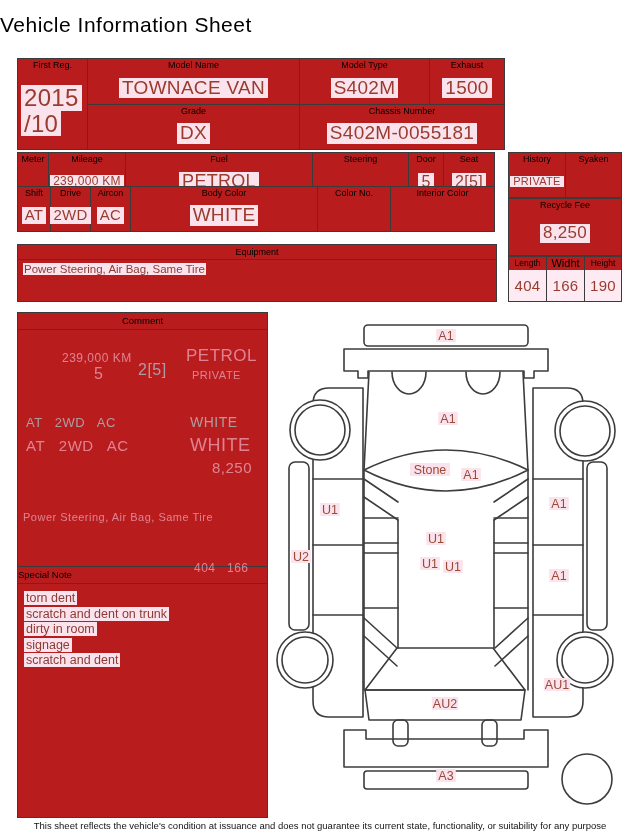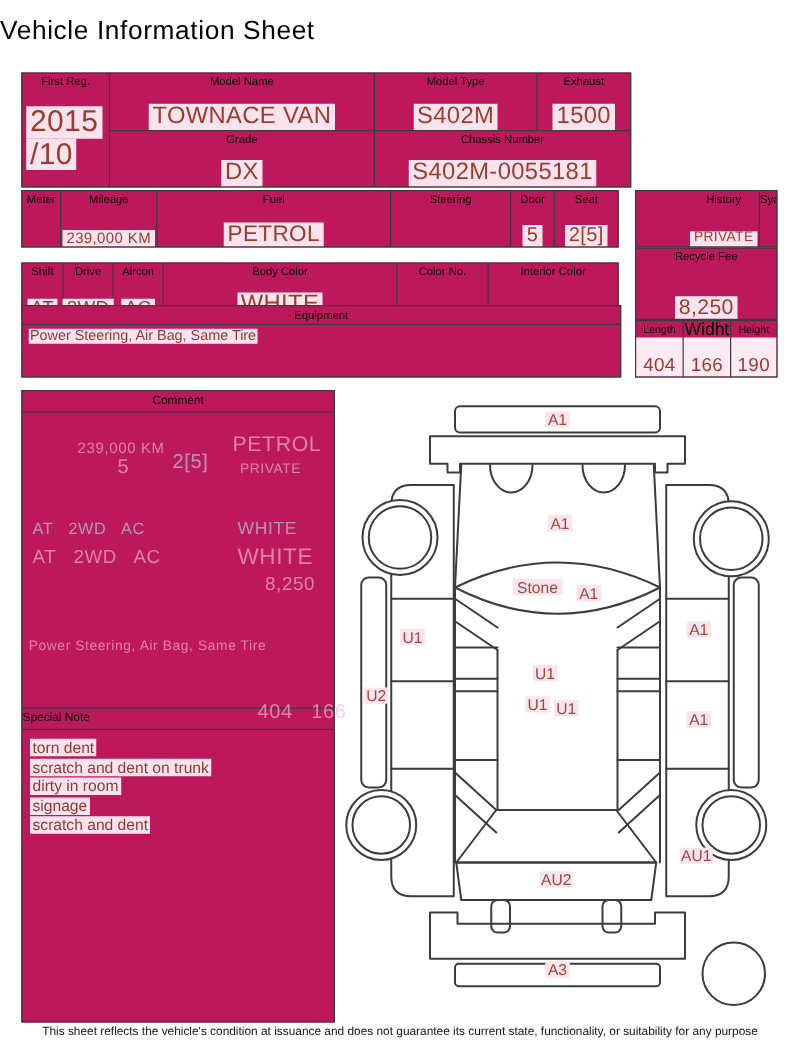--- a/index.html
+++ b/index.html
@@ -1,45 +1,45 @@
 <!DOCTYPE html>
 <html><head>
 <meta charset="utf-8">
 <style>
   html,body{margin:0;padding:0;background:#fff;}
   .page{position:relative;width:640px;height:835px;background:#fff;overflow:hidden;
         font-family:"Liberation Sans",sans-serif;}
   .title{position:absolute;top:13px;left:0;width:100%;
          font-size:21px;font-weight:500;color:#000;letter-spacing:.5px;}
-  .blk{position:absolute;border:1.5px solid #3b3b3b;box-sizing:border-box;background:#be185d;}
+  .blk{position:absolute;border:1.5px solid #3b3b3b;box-sizing:border-box;background:#b91c1c;}
   .grid{display:grid;height:100%;}
   .cell{display:flex;flex-direction:column;min-width:0;box-sizing:border-box;}
   .br{border-right:1px solid #3b3b3b;}
   .bb{border-bottom:1px solid #3b3b3b;}
   .cl{font-size:9px;color:#000;text-align:center;line-height:13px;height:13px;
       white-space:nowrap;overflow:hidden;}
-  .cv{flex:1;display:flex;align-items:flex-end;justify-content:center;
+  .cv{flex:1;display:flex;align-items:center;justify-content:center;
       color:#993c2e;white-space:nowrap;letter-spacing:.3px;}
   .hl{background:#fbe3ee;padding:0 3px;line-height:1.08;}
   .hl:empty{background:transparent;padding:0;}
   .pinkfill{background:#fdeaf2;}
   .fs20{font-size:20px;} .fs19{font-size:19px;} .fs18{font-size:18px;}
   .fs17{font-size:17px;} .fs16{font-size:16px;} .fs15{font-size:15px;}
   .fs14{font-size:14px;} .fs12{font-size:12px;} .fs11{font-size:11px;}
   .fr-val{flex-direction:column;align-items:flex-start;justify-content:center;
           padding-left:3px;font-size:24px;line-height:21px;}
   #tbl-top{left:17px;top:58px;width:488px;height:92px;}
   #tbl-top .grid{grid-template-columns:70px 212px 130px 1fr;grid-template-rows:46px 1fr;}
   #box-cond{left:510px;top:58px;width:112px;height:92px;}
   #box-cond .grid{grid-template-columns:55px 1fr;grid-template-rows:46px 1fr;}
   #tbl-specs1{left:17px;top:152px;width:478px;height:46px;}
   #tbl-specs1 .grid{grid-template-columns:31px 77px 187px 96px 35px 1fr;}
   #box-hist{left:508px;top:152px;width:114px;height:46px;}
-  #box-hist .grid{grid-template-columns:57px 1fr;margin-left:42px;}
-  #tbl-specs2{left:17px;top:210px;width:478px;height:46px;}
+  #box-hist .grid{grid-template-columns:57px 1fr;}
+  #tbl-specs2{left:17px;top:186px;width:478px;height:46px;}
   #tbl-specs2 .grid{grid-template-columns:33px 40px 40px 187px 73px 1fr;}
   #box-recycle{left:508px;top:198px;width:114px;height:58px;}
   #box-equip{left:17px;top:244px;width:480px;height:58px;}
   .eq-head{height:14px;line-height:14px;border-bottom:1px solid #3b3b3b;
            font-size:9px;text-align:center;color:#000;}
   .eq-body{padding:3px 5px;font-size:11.5px;color:#8d3a32;text-align:left;}
   .eq-body .hl{padding:0 1px;}
   #tbl-dims{left:508px;top:256px;width:114px;height:46px;}
   #tbl-dims .grid{grid-template-columns:38px 38px 1fr;}
   #left-col{left:17px;top:312px;width:251px;height:506px;}
@@ -221,21 +221,21 @@
     <div class="eq-body"><span class="hl">Power Steering, Air Bag, Same Tire</span></div>
   </div>
 
   <div class="blk" id="tbl-dims">
     <div class="grid">
       <div class="cell br">
         <div class="cl" style="font-size:8.5px">Length</div>
         <div class="cv fs15 pinkfill">404</div>
       </div>
       <div class="cell br">
-        <div class="cl" style="font-size:14px">Widht</div>
+        <div class="cl" style="font-size:11px">Widht</div>
         <div class="cv fs15 pinkfill">166</div>
       </div>
       <div class="cell">
         <div class="cl" style="font-size:8.5px">Height</div>
         <div class="cv fs15 pinkfill">190</div>
       </div>
     </div>
   </div>
 
   <div class="blk" id="left-col" style="position:absolute;">
@@ -254,21 +254,21 @@
         <span class="ghost pink" style="left: 168px; top: 33px; font-size: 17px;">PETROL</span>
         <span class="ghost pink" style="left: 76px; top: 52px; font-size: 16px;">5</span>
         <span class="ghost cyan" style="left: 120px; top: 48px; font-size: 16px;">2[5]</span>
         <span class="ghost pink" style="left: 174px; top: 56px; font-size: 11px;">PRIVATE</span>
         <span class="ghost cyan" style="left: 8px; top: 102px; font-size: 13px;">AT   2WD   AC</span>
         <span class="ghost pink" style="left: 8px; top: 124px; font-size: 15px;">AT   2WD   AC</span>
         <span class="ghost cyan" style="left: 172px; top: 101px; font-size: 14px;">WHITE</span>
         <span class="ghost pink" style="left: 172px; top: 122px; font-size: 18px;">WHITE</span>
         <span class="ghost pink" style="left: 194px; top: 146px; font-size: 15px;">8,250</span>
         <span class="ghost pink" style="left: 5px; top: 198px; font-size: 11px;">Power Steering, Air Bag, Same Tire</span>
-        <span class="ghost pink" style="left: 176px; top: 248px; font-size: 16px; margin-left: 12px;">404   166</span>
+        <span class="ghost pink" style="left: 176px; top: 248px; font-size: 12px;">404   166</span>
       </div>
   </div>
 
   <svg id="diagram" viewBox="0 0 360 500">
     <g stroke="#3c3c3c" stroke-width="1.6" fill="none" stroke-linejoin="round" stroke-linecap="round">
       <path d="M91,76 L57,76 Q41,76 41,92 L41,389 Q41,405 57,405 L91,405 Z"></path>
       <path d="M41,167 H91 M41,233 H91 M41,303 H91"></path>
       <path d="M261,76 L295,76 Q311,76 311,92 L311,389 Q311,405 295,405 L261,405 Z"></path>
       <path d="M261,167 H311 M261,233 H311 M261,303 H311"></path>
       <rect x="17" y="150" width="20" height="168" rx="6"></rect>

